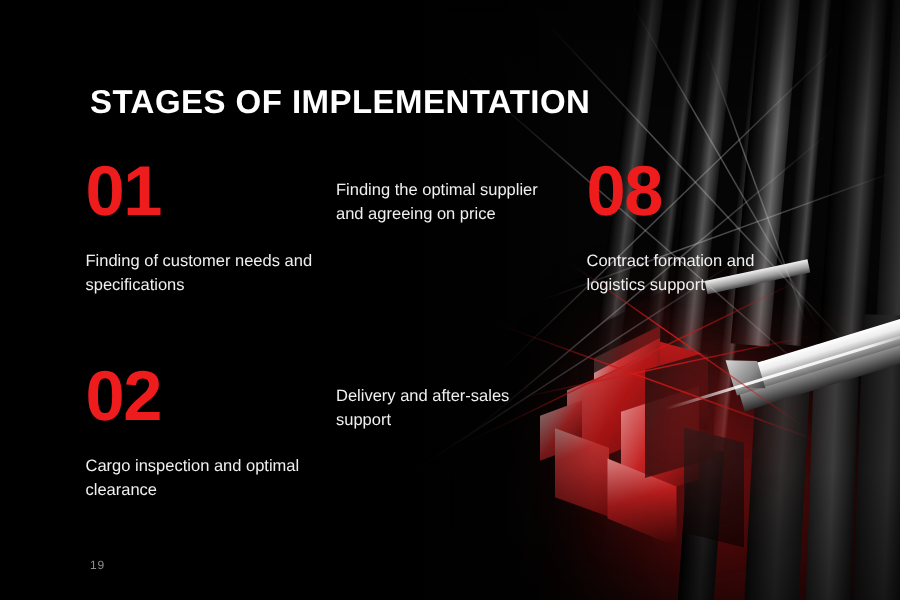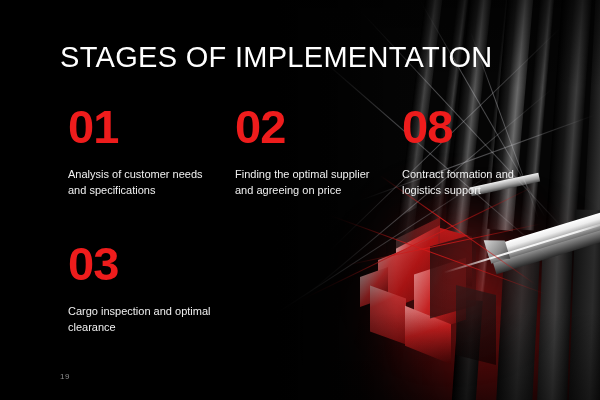--- a/index.html
+++ b/index.html
@@ -140,30 +140,30 @@
   }
   .vignette-b {
     position:absolute; inset:0;
     background:linear-gradient(180deg,rgba(0,0,0,.55) 0%,rgba(0,0,0,0) 22%,rgba(0,0,0,0) 78%,rgba(0,0,0,.45) 100%);
   }
 
   
   .content { position:absolute; inset:0; }
 
   .slide-title {
-    position:absolute; left:60px; top:41px;
-    font-size:29px;
-    font-weight:400;
+    position:absolute; left:60px; top:55px;
+    font-size:22px;
+    font-weight:700;
     letter-spacing:.3px;
     color:#ffffff;
     white-space:nowrap;
   }
 
   .grid { position:absolute; left:57px; top:103px; width:520px; }
-  .row { display:flex;margin-left:11px; }
+  .row { display:flex; }
   .row.row2 { margin-top:42px; }
   .cell { width:167px; }
 
   .step-num {
     font-size:47px;
     font-weight:700;
     line-height:1;
     letter-spacing:-1px;
     color:#ee1c1c;
   }
@@ -255,38 +255,38 @@
 
   <div class="content">
 
     <div class="slide-title">STAGES OF IMPLEMENTATION</div>
 
     <div class="grid">
 
       <div class="row row1">
         <div class="cell">
           <div class="step-num">01</div>
-          <div class="step-desc">Analysis of customer needs and specifications</div>
-        </div>
-        <div class="cell">
-          <div class="step-num">02</div>
+          <div class="step-desc">Finding of customer needs and specifications</div>
+        </div>
+        <div class="cell">
           <div class="step-desc">Finding the optimal supplier and agreeing on price</div>
         </div>
         <div class="cell">
           <div class="step-num">08</div>
           <div class="step-desc">Contract formation and logistics support</div>
         </div>
       </div>
 
       <div class="row row2">
         <div class="cell">
-          <div class="step-num">03</div>
+          <div class="step-num">02</div>
           <div class="step-desc">Cargo inspection and optimal clearance</div>
         </div>
         <div class="cell">
+          <div class="step-desc">Delivery and after-sales support</div>
         </div>
         <div class="cell"></div>
       </div>
 
     </div>
 
     <div class="page-number">19</div>
   </div>
 
 </div>

